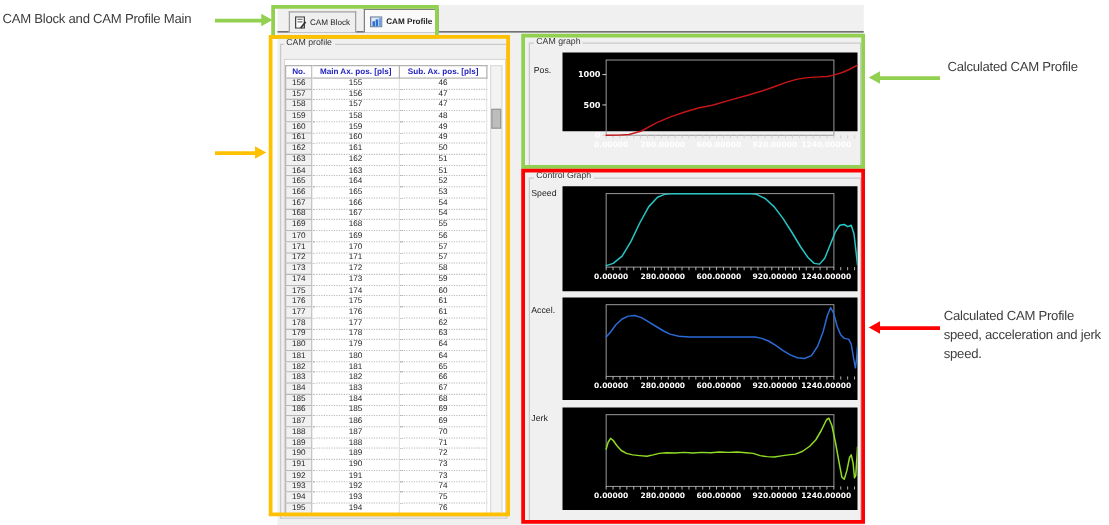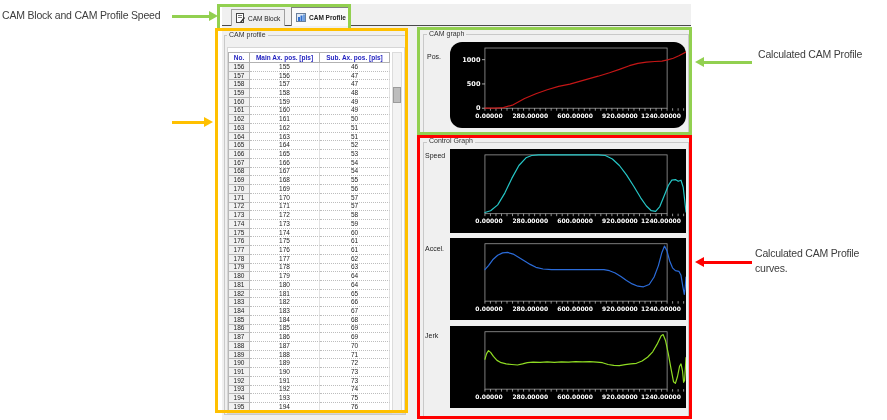--- a/index.html
+++ b/index.html
@@ -295,21 +295,21 @@
       </div>
     </div>
 
   <div class="abs sbtrack" style="left:392px;top:52px;width:8px;height:360px;">
     <div class="sbthumb" style="position:absolute;left:0px;top:34px;width:6px;height:14px;"></div>
   </div>
 
   <div class="abs group" style="left:423px;top:34px;width:264px;height:97px;"></div>
   <div class="abs grouplabel" style="left:427px;top:30px;">CAM graph</div>
   <div class="abs axlabel" style="left:427px;top:53px;">Pos.</div>
-  <div class="abs chart" style="left:450px;top:42px;width:236px;height:86px;border-radius:12px;">
+  <div class="abs chart" style="left:450px;top:42px;width:236px;height:63px;">
     <svg viewBox="0 0 236 86" width="236" height="86">
         <rect x="34.928" y="6.0200000000000005" width="182.192" height="60.199999999999996" fill="none" stroke="#9a9a9a" stroke-width="0.8"></rect>
         <line x1="34.928" y1="66.22" x2="34.928" y2="68.72" stroke="#cfcfcf" stroke-width="0.7"></line>
         <line x1="40.44777777777777" y1="66.22" x2="40.44777777777777" y2="68.72" stroke="#cfcfcf" stroke-width="0.7"></line>
         <line x1="45.96755555555555" y1="66.22" x2="45.96755555555555" y2="68.72" stroke="#cfcfcf" stroke-width="0.7"></line>
         <line x1="51.487333333333325" y1="66.22" x2="51.487333333333325" y2="68.72" stroke="#cfcfcf" stroke-width="0.7"></line>
         <line x1="57.00711111111111" y1="66.22" x2="57.00711111111111" y2="68.72" stroke="#cfcfcf" stroke-width="0.7"></line>
         <line x1="62.526888888888884" y1="66.22" x2="62.526888888888884" y2="68.72" stroke="#cfcfcf" stroke-width="0.7"></line>
         <line x1="68.04666666666665" y1="66.22" x2="68.04666666666665" y2="68.72" stroke="#cfcfcf" stroke-width="0.7"></line>
         <line x1="73.56644444444444" y1="66.22" x2="73.56644444444444" y2="68.72" stroke="#cfcfcf" stroke-width="0.7"></line>
@@ -508,33 +508,34 @@
         <text x="210.984" y="72.64" fill="#ffffff" font-size="6" font-weight="bold" text-anchor="middle" font-family="&quot;DejaVu Sans&quot;,sans-serif">1240.00000</text>
         <polyline points="34.9,33.3 36.6,27.6 38.5,24.7 40.6,26.4 43.4,30.4 47.0,34.4 51.2,36.7 56.2,37.9 61.8,38.5 67.5,39.0 72.5,37.9 77.4,36.7 83.1,36.2 90.2,36.4 97.2,35.9 104.3,36.4 111.4,35.9 118.5,36.2 125.6,35.6 132.6,35.9 139.7,35.6 146.8,36.2 152.5,36.7 158.1,38.5 163.8,39.3 169.4,39.6 175.1,38.7 180.8,37.9 186.4,37.3 192.1,35.0 197.8,31.0 202.7,25.8 207.0,18.4 211.2,9.8 213.1,8.6 215.5,14.4 218.3,27.6 221.1,43.1 223.5,55.7 225.4,57.4 227.5,50.5 229.6,40.2 231.0,37.9 232.5,44.8 233.6,56.3 234.6,54.5 235.7,37.3 236.0,31.6" fill="none" stroke="#8fdc23" stroke-width="1.2" stroke-linejoin="round" stroke-linecap="round"></polyline>
       </svg>
   </div>
 
   <div class="abs annbox green" style="left:217px;top:4px;width:128px;height:21px;"></div>
   <div class="abs annbox orange" style="left:215px;top:28px;width:187px;height:379px;"></div>
   <div class="abs annbox green" style="left:417px;top:27px;width:269px;height:102px;"></div>
   <div class="abs annbox red" style="left:417px;top:135px;width:269px;height:278px;"></div>
 
-  <div class="abs note" style="left:2px;top:8px;">CAM Block and CAM Profile Speed</div>
+  <div class="abs note" style="left:2px;top:8px;">CAM Block and CAM Profile Main</div>
   <div class="abs aline green" style="left:172px;top:15px;width:38px;"></div>
   <div class="abs ahead right green" style="left:209px;top:11px;"></div>
 
   <div class="abs aline orange" style="left:172px;top:121px;width:33px;"></div>
   <div class="abs ahead right orange" style="left:204px;top:117px;"></div>
 
   <div class="abs ahead left green" style="left:695px;top:57px;"></div>
   <div class="abs aline green" style="left:703px;top:61px;width:49px;"></div>
   <div class="abs note" style="left:758px;top:47px;">
     <div>Calculated CAM Profile</div>
   </div>
 
   <div class="abs ahead left red" style="left:695px;top:257px;"></div>
   <div class="abs aline red" style="left:703px;top:261px;width:49px;"></div>
   <div class="abs note" style="left:755px;top:246px;">
     <div>Calculated CAM Profile</div>
-    <div>curves.</div>
+    <div>speed, acceleration and jerk</div>
+    <div>speed.</div>
   </div>
 
 </div>
 
 </body></html>

